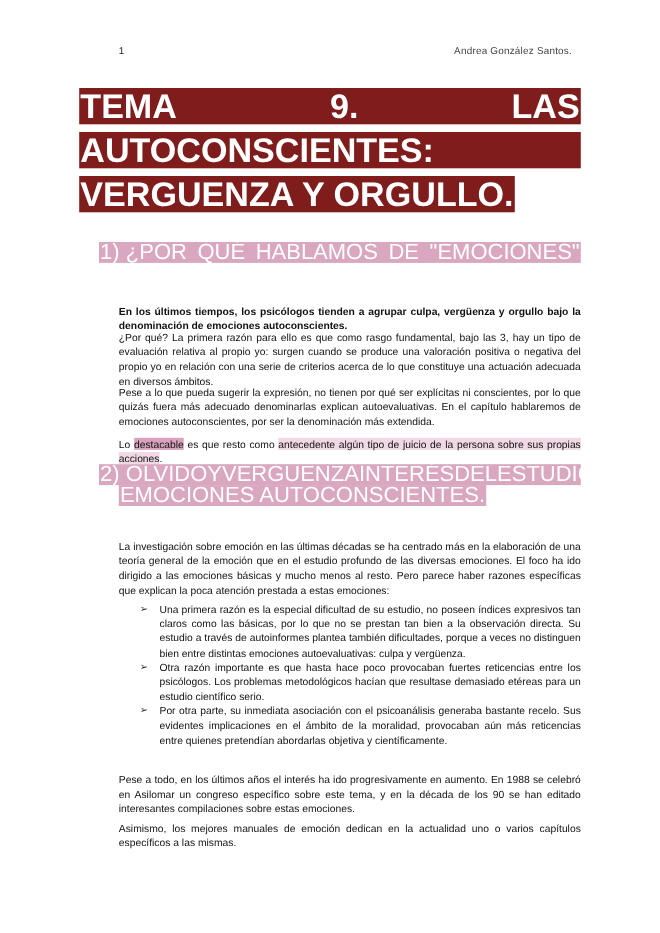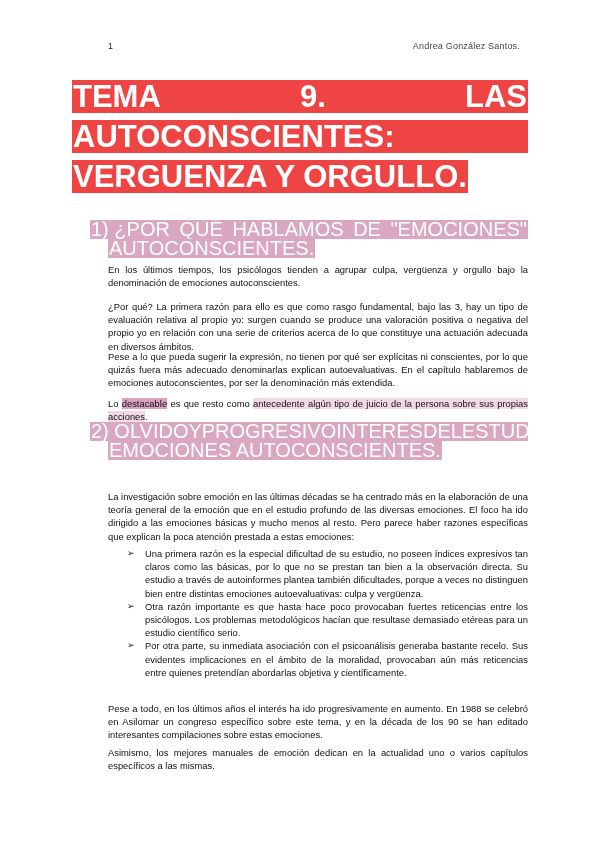--- a/index.html
+++ b/index.html
@@ -2,21 +2,21 @@
 <html><head>
   <meta charset="utf-8">
   <style>
     html, body { margin: 0; padding: 0; background: #ffffff; }
     body { width: 600px; height: 848px; position: relative; overflow: hidden;
            font-family: "Liberation Sans", sans-serif; color: #111; }
     .page-num { position: absolute; left: 108px; top: 41px; font-size: 9px; color: #222; }
     .author { position: absolute; right: 80px; top: 41px; font-size: 9px; color: #444; letter-spacing: 0.2px; }
 
     .title { position: absolute; left: 72px; top: 80px; width: 456px; }
-    .title-line { display: block; background: #ef4444; color: #fff; font-weight: bold;
+    .title-line { display: block; background: #7f1d1d; color: #fff; font-weight: bold;
                   font-size: 31px; line-height: 33px; height: 33px; margin-bottom: 7px;
                   padding: 0 1px; white-space: nowrap; }
     .title-line.justify { display: flex; justify-content: space-between; }
     .title-line.last { display: inline-block; }
 
     .h2 { position: absolute; left: 90px; width: 438px; color: #fff; font-size: 20px; line-height: 19px; }
     .h2-line { background: #d9a7c0; height: 19px; white-space: nowrap; padding: 0 1px; }
     .h2-line.justify { display: flex; justify-content: space-between; }
     .h2-line.indent { display: inline-block; margin-left: 18px; }
 
@@ -51,33 +51,32 @@
 </div>
 
 <div class="h2" style="top:220px;">
   <div class="h2-line justify">
     <span>1) ¿POR</span>
     <span>QUÉ</span>
     <span>HABLAMOS</span>
     <span>DE</span>
     <span>"EMOCIONES"</span>
   </div>
-  <div class="h2-line indent">AUTOCONSCIENTES.</div>
 </div>
 
-<p class="para" style="top:263px; margin:0;">En los últimos tiempos, los psicólogos tienden a agrupar culpa, vergüenza y orgullo bajo la denominación de emociones autoconscientes.</p>
+<p class="para" style="top:276px; margin:0;font-weight:bold;">En los últimos tiempos, los psicólogos tienden a agrupar culpa, vergüenza y orgullo bajo la denominación de emociones autoconscientes.</p>
 <p class="para" style="top:300px; margin:0;">¿Por qué? La primera razón para ello es que como rasgo fundamental, bajo las 3, hay un tipo de evaluación relativa al propio yo: surgen cuando se produce una valoración positiva o negativa del propio yo en relación con una serie de criterios acerca de lo que constituye una actuación adecuada en diversos ámbitos.</p>
 <p class="para" style="top:350px; margin:0;">Pese a lo que pueda sugerir la expresión, no tienen por qué ser explícitas ni conscientes, por lo que quizás fuera más adecuado denominarlas explican autoevaluativas. En el capítulo hablaremos de emociones autoconscientes, por ser la denominación más extendida.</p>
 <p class="para" style="top:397px; margin:0;"><span>Lo </span><span class="hl-dark">destacable</span><span> es que resto como </span><span class="hl-light">antecedente algún tipo de juicio de la persona sobre sus propias acciones</span><span>.</span></p>
 
 <div class="h2" style="top:422px;">
   <div class="h2-line justify">
     <span>2) OLVIDO</span>
     <span>Y</span>
-    <span>PROGRESIVO</span>
+    <span>VERGUENZA</span>
     <span>INTERÉS</span>
     <span>DEL</span>
     <span>ESTUDIO</span>
     <span>DE</span>
     <span>LAS</span>
   </div>
   <div class="h2-line indent">EMOCIONES AUTOCONSCIENTES.</div>
 </div>
 
 <p class="para" style="top:490px; margin:0;">La investigación sobre emoción en las últimas décadas se ha centrado más en la elaboración de una teoría general de la emoción que en el estudio profundo de las diversas emociones. El foco ha ido dirigido a las emociones básicas y mucho menos al resto. Pero parece haber razones específicas que explican la poca atención prestada a estas emociones:</p>

